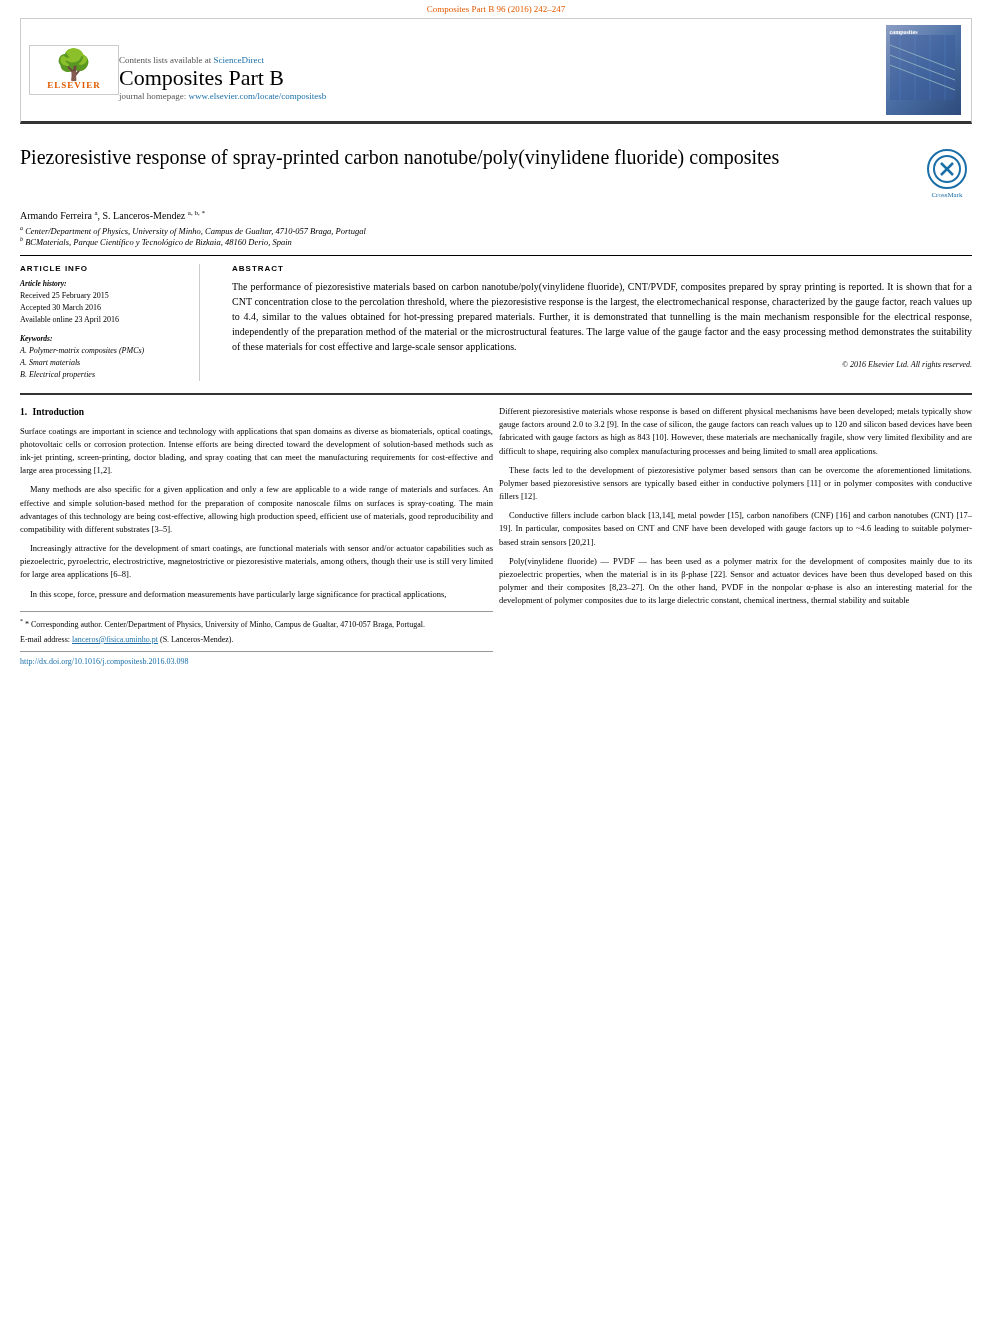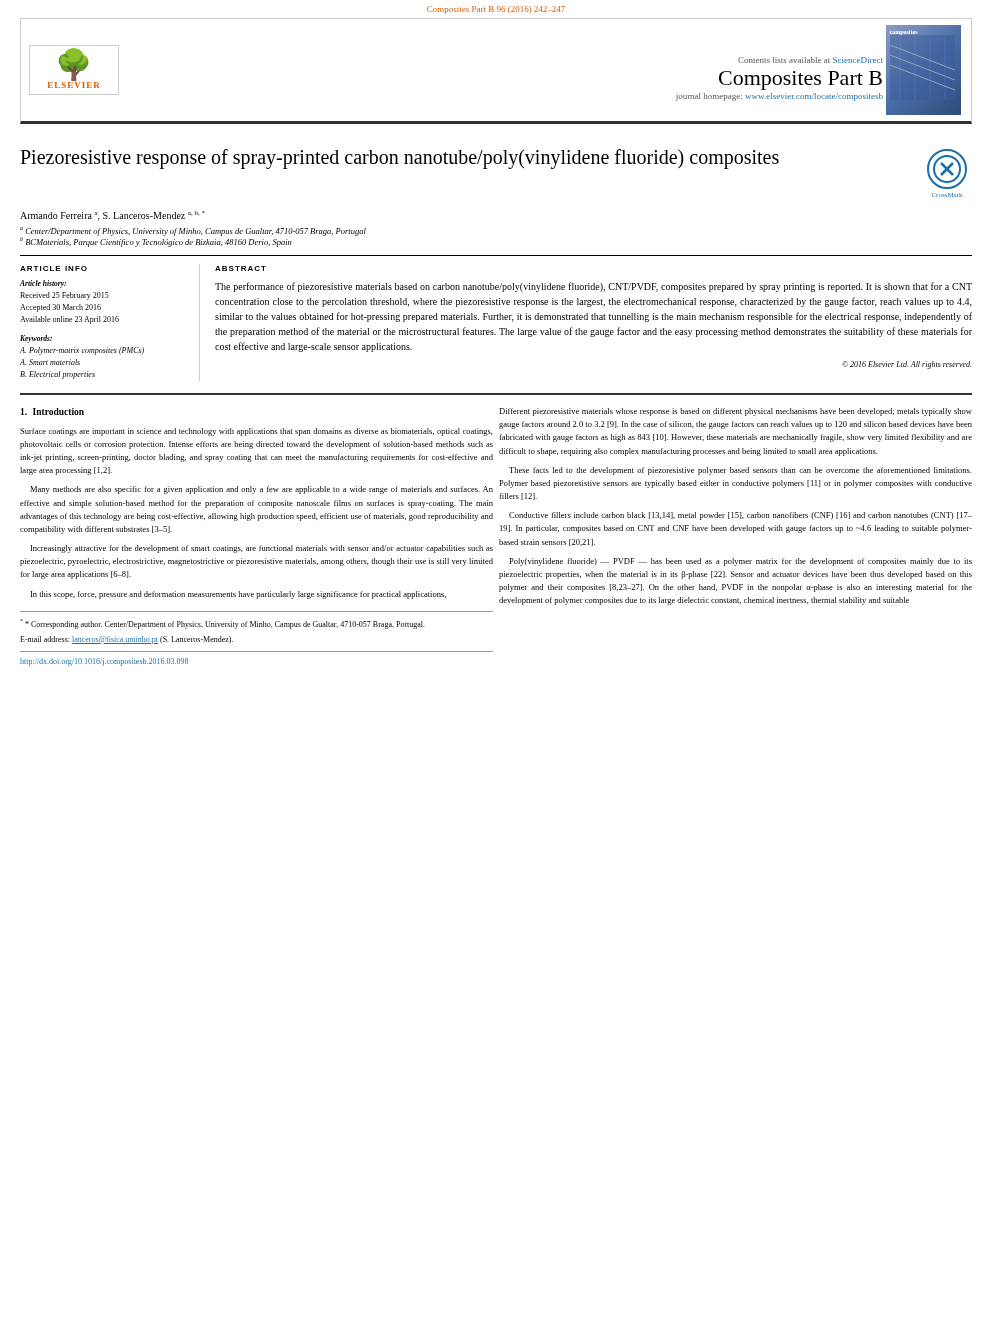--- a/index.html
+++ b/index.html
@@ -29,21 +29,21 @@
       border-bottom: 3px solid #333;
       margin: 0 20px;
       padding: 6px 8px;
     }
     .journal-header .elsevier-logo {
       width: 90px;
       flex-shrink: 0;
     }
     .journal-header .center-info {
       flex: 1;
-      text-align: right;
+      text-align: left;
       margin-top: 16px;
     }
     .journal-header .center-info .science-direct {
       font-size: 9px;
       color: #555;
     }
     .journal-header .center-info .science-direct a {
       color: #1a6fa8;
       text-decoration: none;
     }
@@ -174,21 +174,21 @@
     .affiliations sup {
       font-size: 6px;
     }
 
     
     .two-col {
       display: flex;
       border-top: 1px solid #000;
       margin-top: 8px;
       padding-top: 8px;
-      gap: 15px;
+      gap: 32px;
     }
     .article-info {
       width: 180px;
       flex-shrink: 0;
       padding-right: 10px;
       border-right: 1px solid #ccc;
     }
     .article-info h3 {
       font-size: 8px;
       text-transform: uppercase;

